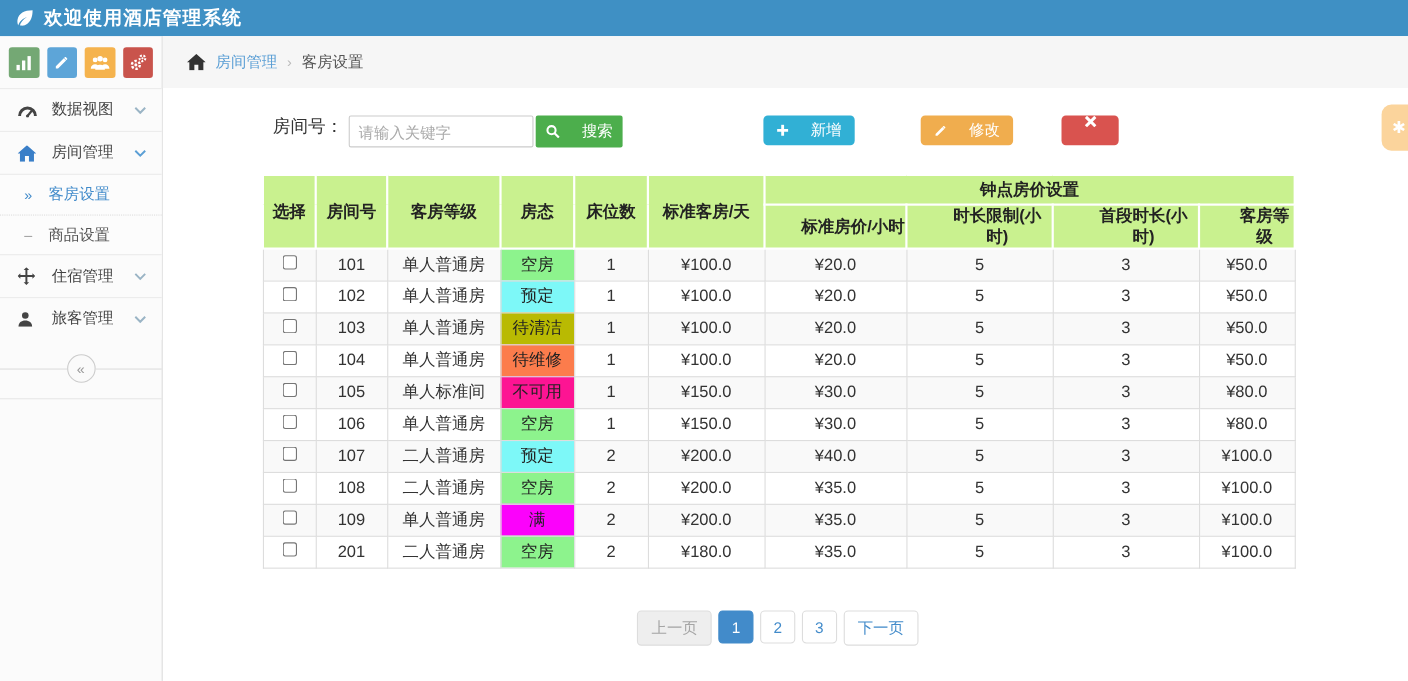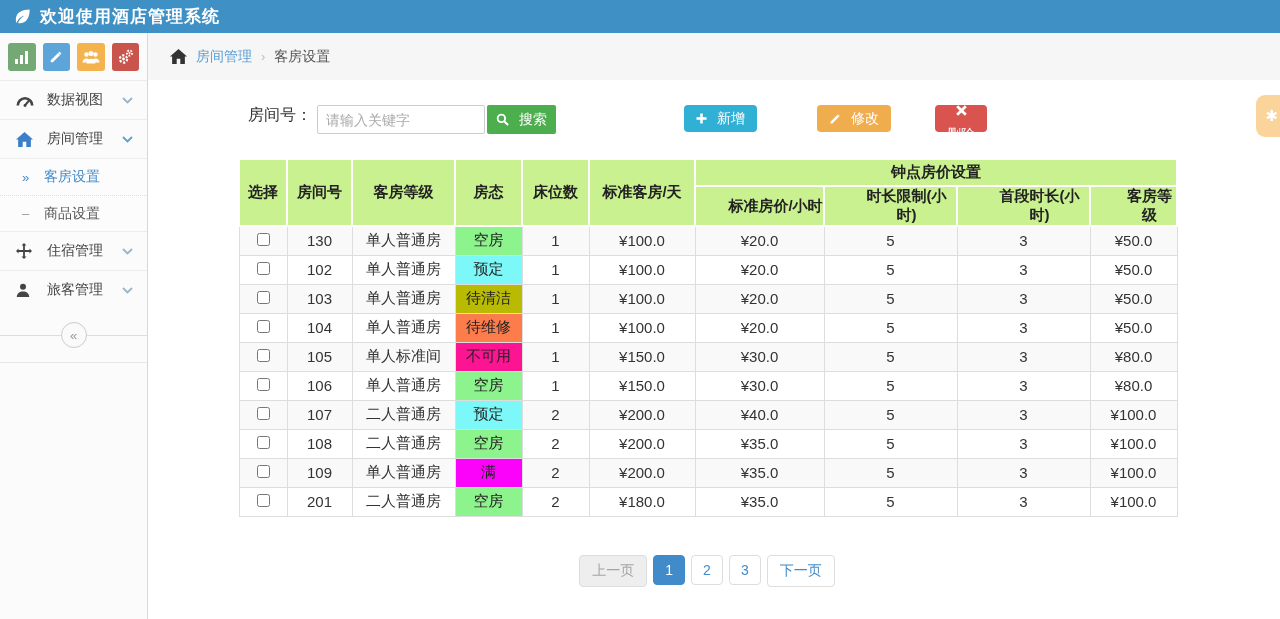--- a/index.html
+++ b/index.html
@@ -33,21 +33,21 @@
   .collapse-btn { width: 26px; height: 26px; border-radius: 50%; border: 1px solid #ccc; background: #fafafa; color: #999; font-size: 13px; display: flex; align-items: center; justify-content: center; cursor: pointer; }
   
   .breadcrumb { height: 47px; background: #f6f6f6; display: flex; align-items: center; gap: 9px; padding-left: 22px; font-size: 14px; color: #555; }
   .crumb-link { color: #5b9fd5; text-decoration: none; cursor: pointer; }
   .crumb-sep { color: #bbb; font-size: 13px; }
   
   .toolbar { display: flex; margin: 25px 0 0 100px; }
   .search-label { font-size: 16px; color: #333; margin-right: 5px; }
   .search-input { width: 168px; height: 29px; border: 1px solid #ccc; border-radius: 2px; padding: 0 8px; font-size: 14px; color: #555; outline: none; font-family: inherit; }
   .search-input::placeholder { color: #aaa; }
-  .btn { border: none; color: #fff; font-size: 14px; display: inline-flex; align-items: center; gap: 10px; cursor: pointer; font-family: inherit; }
+  .btn { border: none; color: #fff; font-size: 14px; display: inline-flex; align-items: center; gap: 20px; cursor: pointer; font-family: inherit; }
   .btn-search { height: 29px; padding: 0 9px; border-radius: 2px; margin-left: 2px; }
   .btn-action { height: 27px; padding: 0 12px; border-radius: 4px; }
   .btn-add { margin-left: 128px; }
   .btn-edit { margin-left: 60px; }
   .btn-del { margin-left: 44px; flex-direction: column; }
   
   .table-wrap { margin: 24px 0 0 90px; }
   table { border-collapse: collapse; width: 938px; table-layout: fixed; font-size: 15px; }
   thead th { background: #c9f18f; border: 2px solid #fff; font-weight: bold; color: #222; padding: 0; }
   thead tr.group-row th { height: 27px; }
@@ -277,21 +277,21 @@
           <tr class="cols-row">
             <th>标准房价/小时</th>
             <th>时长限制(小时)</th>
             <th>首段时长(小时)</th>
             <th>客房等级</th>
           </tr>
         </thead>
         <tbody id="tbody">
             <tr>
           <td><input type="checkbox" style=""></td>
-          <td>130</td>
+          <td>101</td>
           <td>单人普通房</td>
           <td class="status-cell" style="background: rgb(141, 243, 141);">空房</td>
           <td>1</td>
           <td>¥100.0</td>
           <td>¥20.0</td>
           <td>5</td>
           <td>3</td>
           <td>¥50.0</td>
         </tr>
             <tr>

